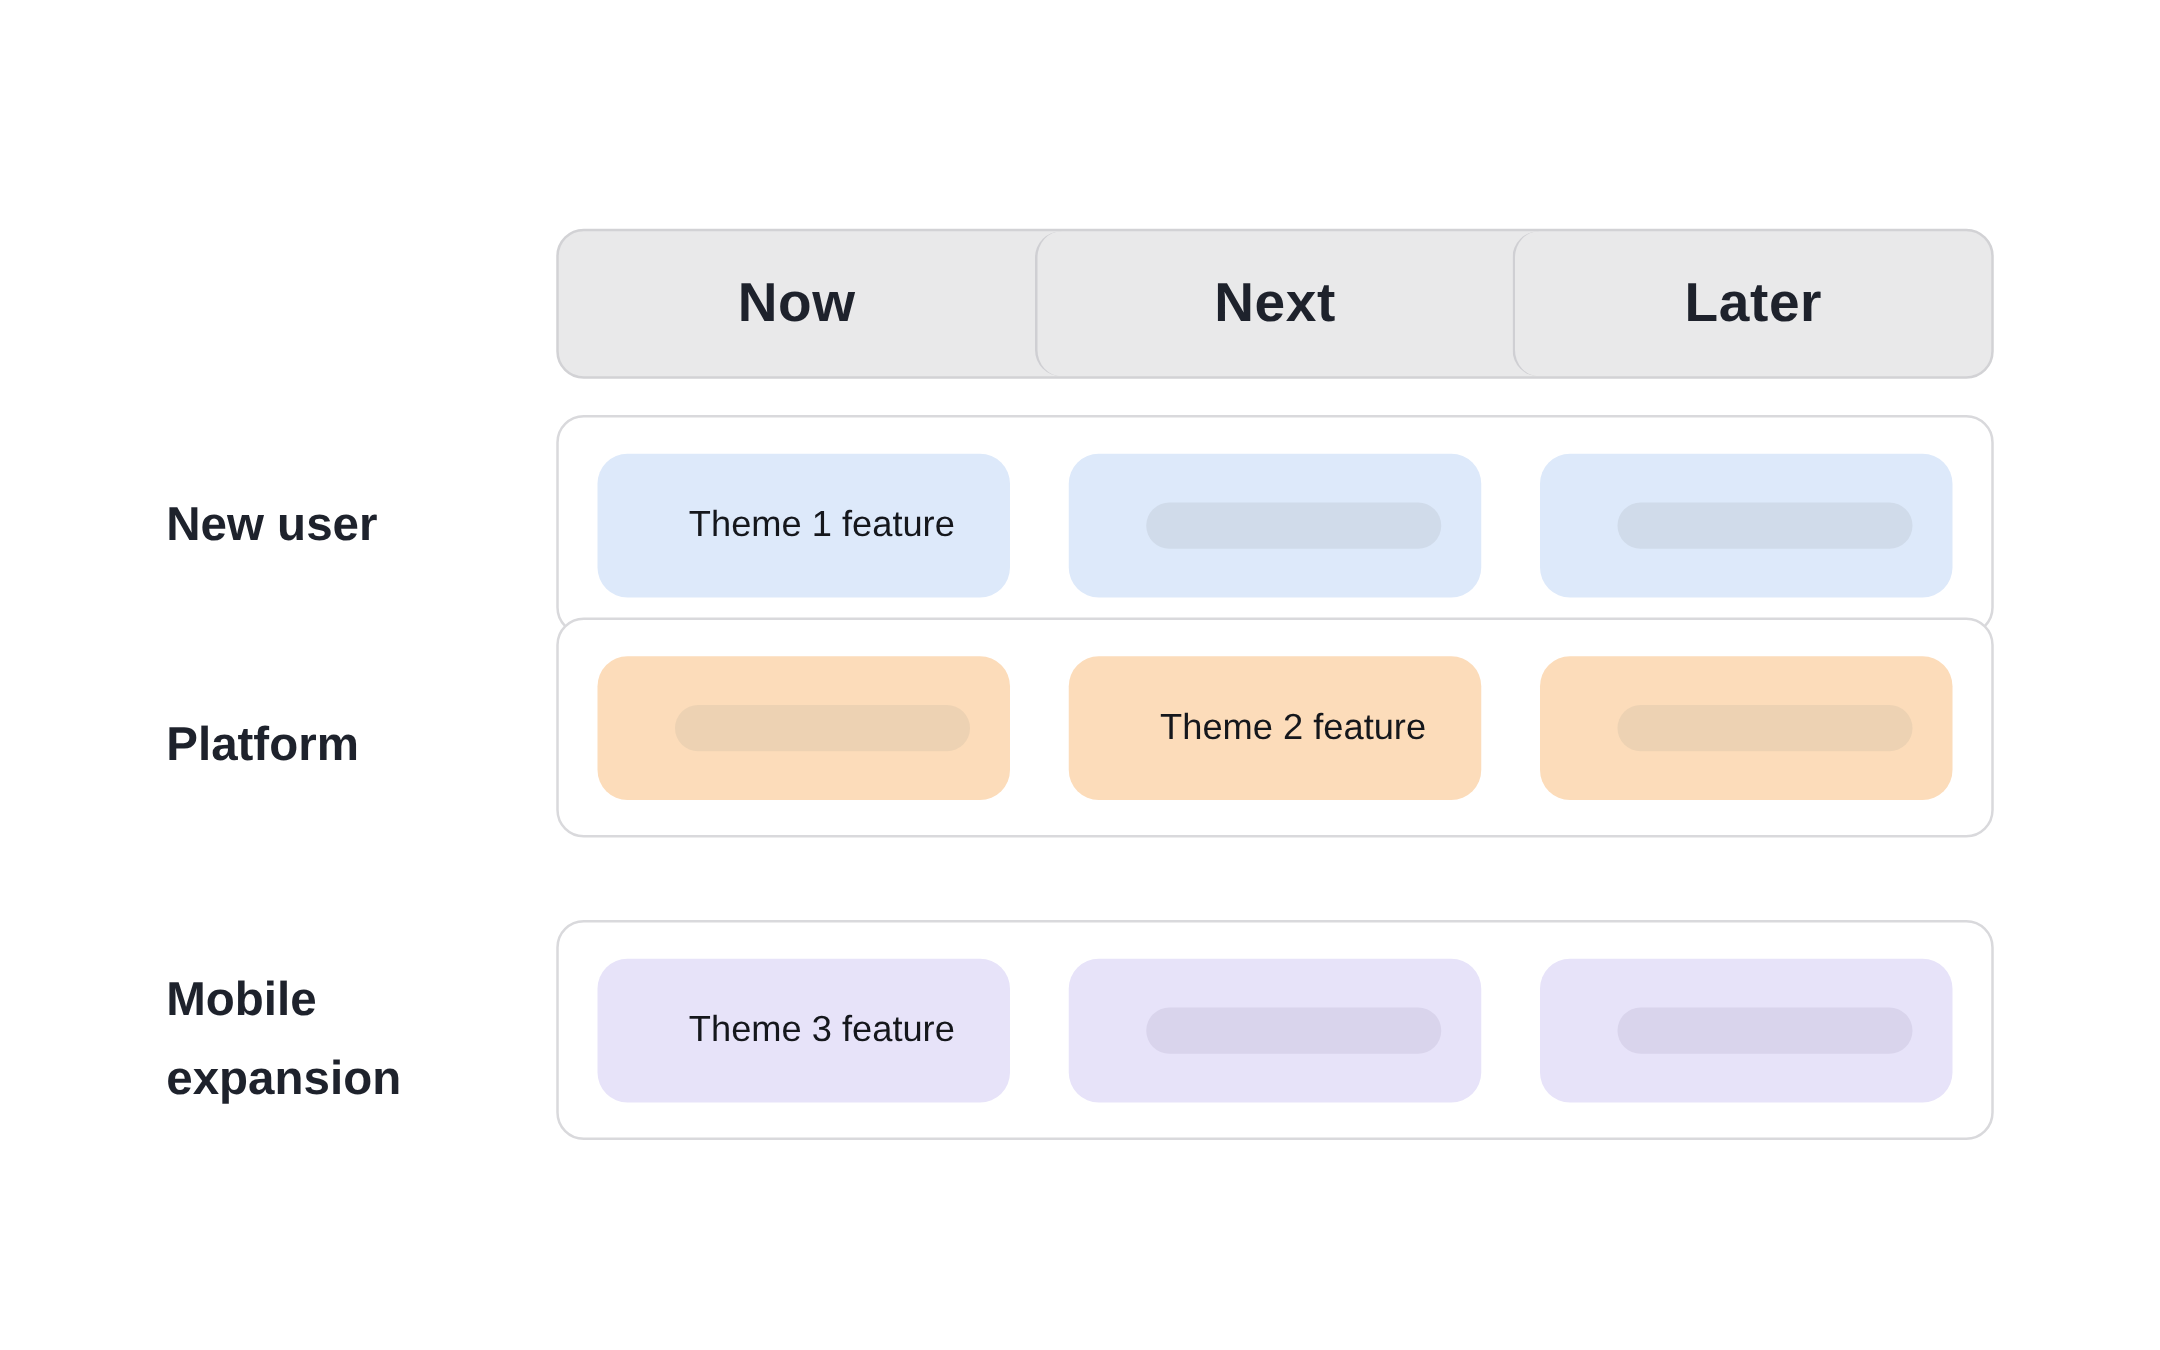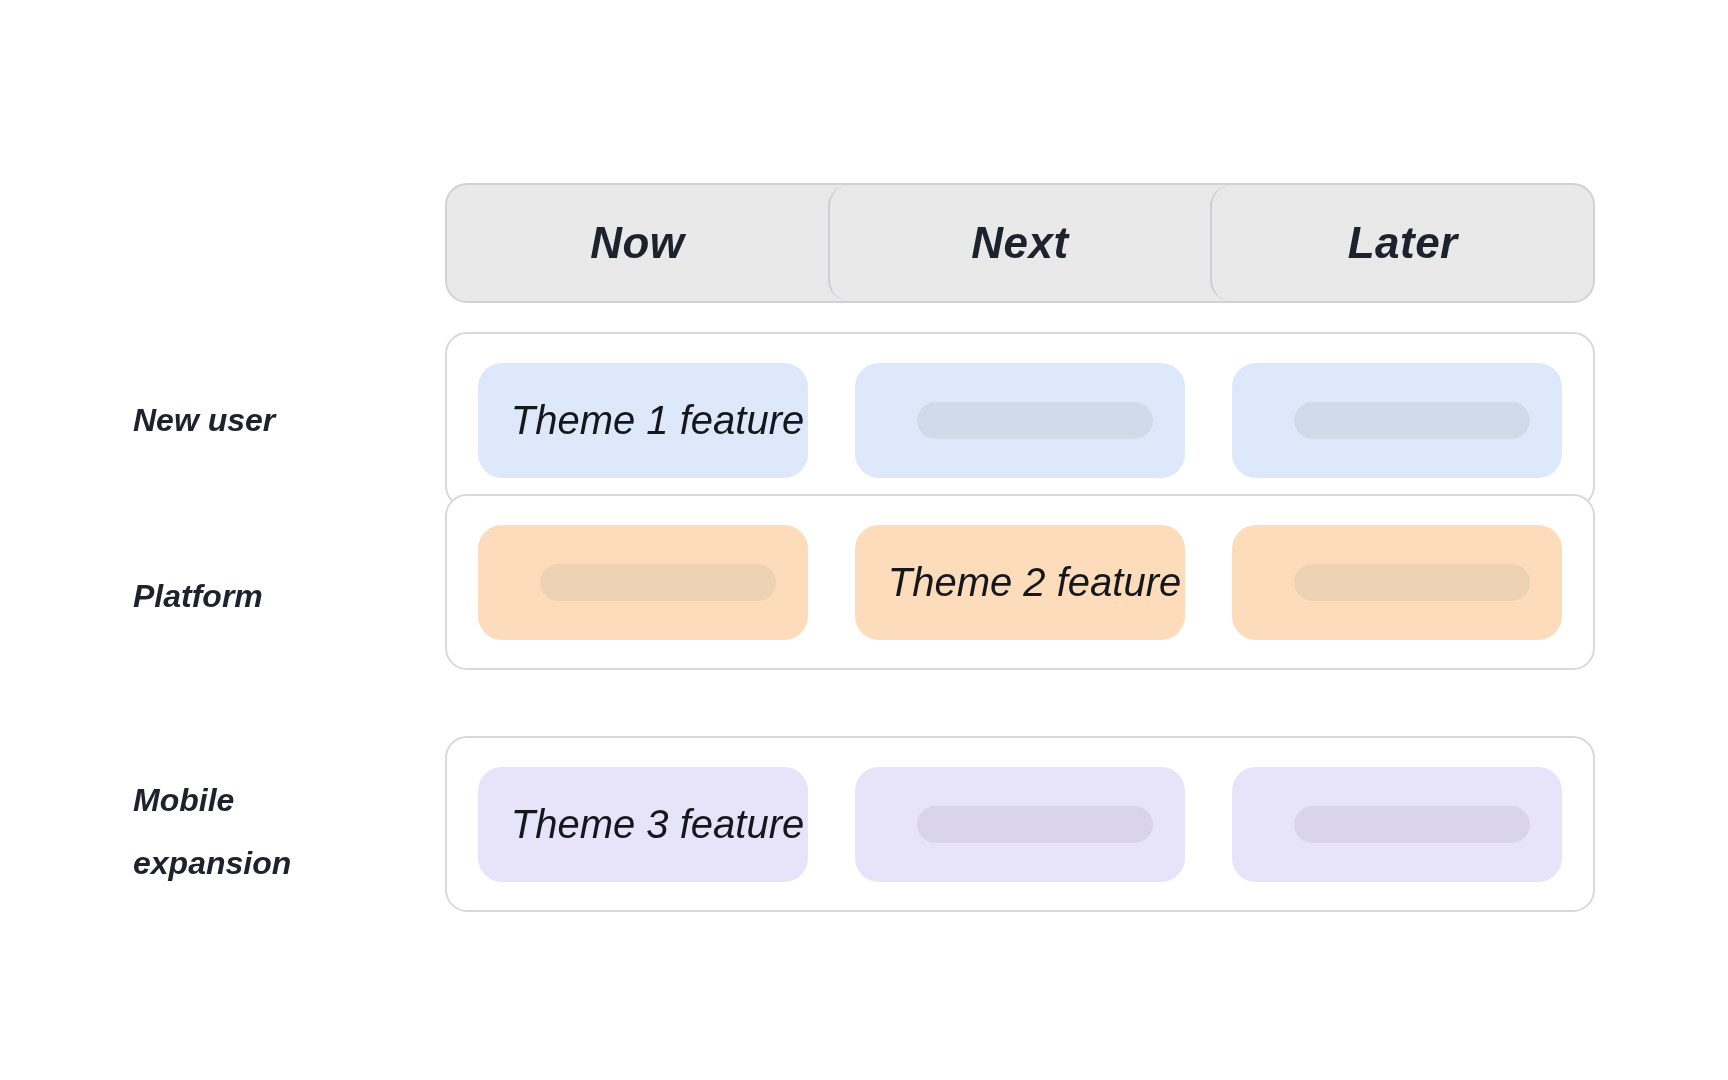--- a/index.html
+++ b/index.html
@@ -3,21 +3,21 @@
 <meta charset="utf-8">
 <style>
   * { margin: 0; padding: 0; box-sizing: border-box; }
   html, body {
     width: 1728px; height: 1080px;
     background: var(--page-bg, #ffffff);
     font-family: "Liberation Sans", "DejaVu Sans", sans-serif;
     overflow: hidden;
     position: relative;
   }
-  .canvas { position: absolute; inset: 0; font-style: italic; }
+  .canvas { position: absolute; inset: 0; }
 
   
   .timeline-header {
     position: absolute;
     left: 445px; top: 183px;
     width: 1150px; height: 120px;
     background: var(--header-bg);
     border: 2px solid var(--header-border);
     border-radius: 22px;
     display: flex;
@@ -33,21 +33,21 @@
   .timeline-cell + .timeline-cell {
     border-left: 2px solid var(--header-divider);
     border-radius: 21px;
   }
 
   
   .row-label {
     position: absolute;
     left: 133px; width: 300px; height: 176px;
     display: flex; flex-direction: column; justify-content: center;
-    font-size: 32px; font-weight: 700;
+    font-size: 38px; font-weight: 700;
     line-height: 63px;
     color: var(--heading-text);
   }
   .row-label.r0 { top: 332px; }
   .row-label.r1 { top: 508px; }
   .row-label.r2 { top: 744px; }
 
   
   .theme-row {
     position: absolute;
@@ -62,21 +62,21 @@
   }
   .theme-row.r0 { top: 332px; }
   .theme-row.r1 { top: 494px; }
   .theme-row.r2 { top: 736px; }
 
   .card {
     flex: 1 1 0;
     height: 115px;
     border-radius: 24px;
     display: flex; align-items: center; justify-content: center;
-    font-size: 40px; font-weight: 400;
+    font-size: 29px; font-weight: 400;
     color: var(--card-text);
     white-space: nowrap;
     padding-left: 29px;
   }
   .pill {
     width: 236px; height: 37px;
     border-radius: 19px;
   }
 
   .row-blue   .card { background: var(--blue-card); }

